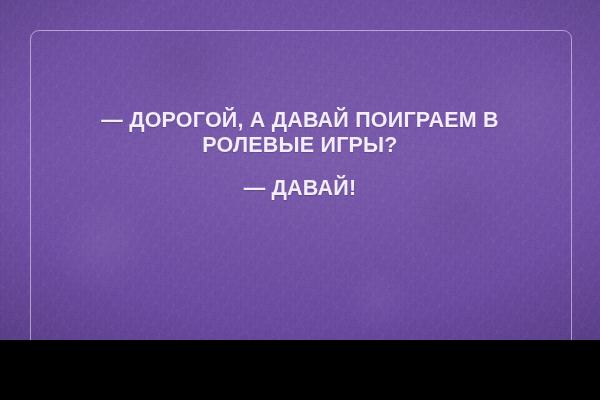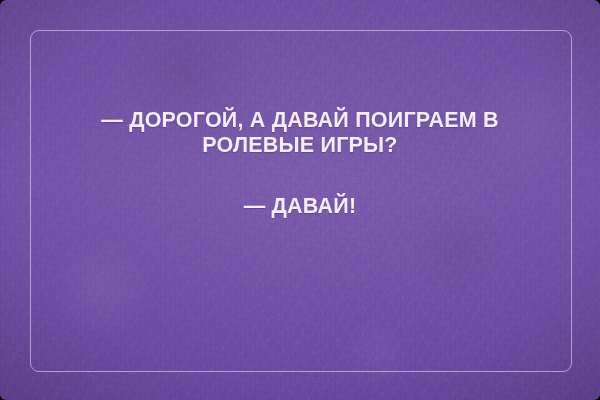--- a/index.html
+++ b/index.html
@@ -4,34 +4,33 @@
 <style>
   html, body {
     margin: 0;
     padding: 0;
     background: #000;
   }
 
   .card {
     position: relative;
     width: 600px;
-    height: 400px;
+    height: 340px;
     overflow: hidden;
     font-family: "Liberation Sans", sans-serif;
     background-color: #7050a4;
     background-image:
       
       radial-gradient(ellipse 78% 80% at 50% 46%,
         rgba(255,255,255,0.055) 0%,
         rgba(255,255,255,0.02) 40%,
         rgba(0,0,0,0.00) 62%,
         rgba(0,0,0,0.10) 85%,
         rgba(0,0,0,0.20) 100%),
       linear-gradient(180deg, #6f4fa3 0%, #7453a8 45%, #6a49a0 100%);
-    border-radius: 6px;
   }
 
   
   .tex {
     position: absolute;
     inset: 0;
     pointer-events: none;
   }
   .tex-a {
     background-image:
@@ -107,21 +106,21 @@
   .para {
     margin: 0;
     padding: 0;
     font-weight: bold;
     font-size: 21.5px;
     line-height: 25px;
     letter-spacing: 0.2px;
     white-space: pre-line;
     text-shadow: 0 1px 1px rgba(40,20,70,0.28);
   }
-  .para + .para { margin-top: 36px; }
+  .para + .para { margin-top: 18px; }
 </style>
 </head>
 <body>
 
 <div class="card">
 
   <div class="tex tex-a"></div>
   <div class="tex tex-b"></div>
   <div class="tex tex-c"></div>
 

